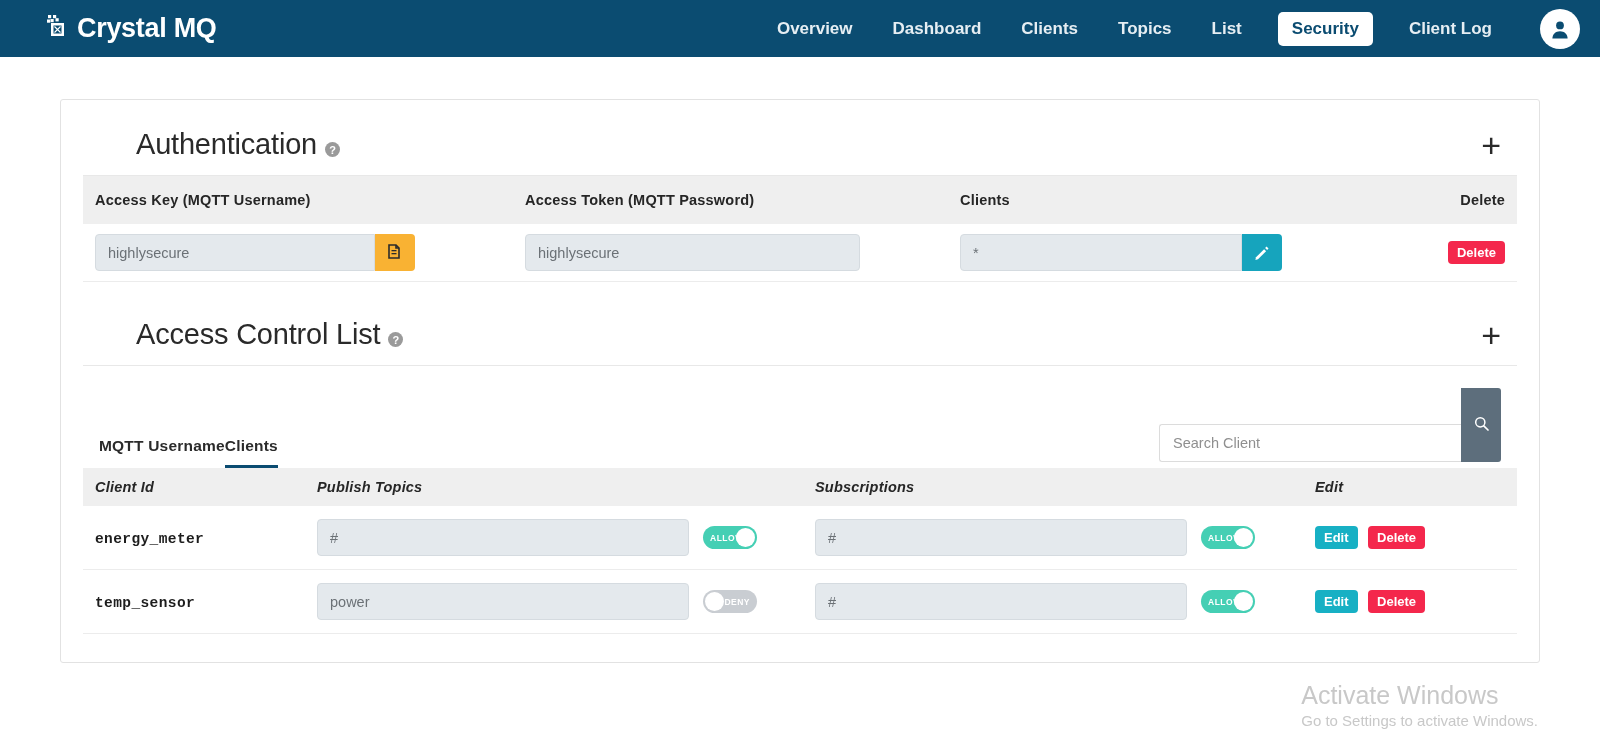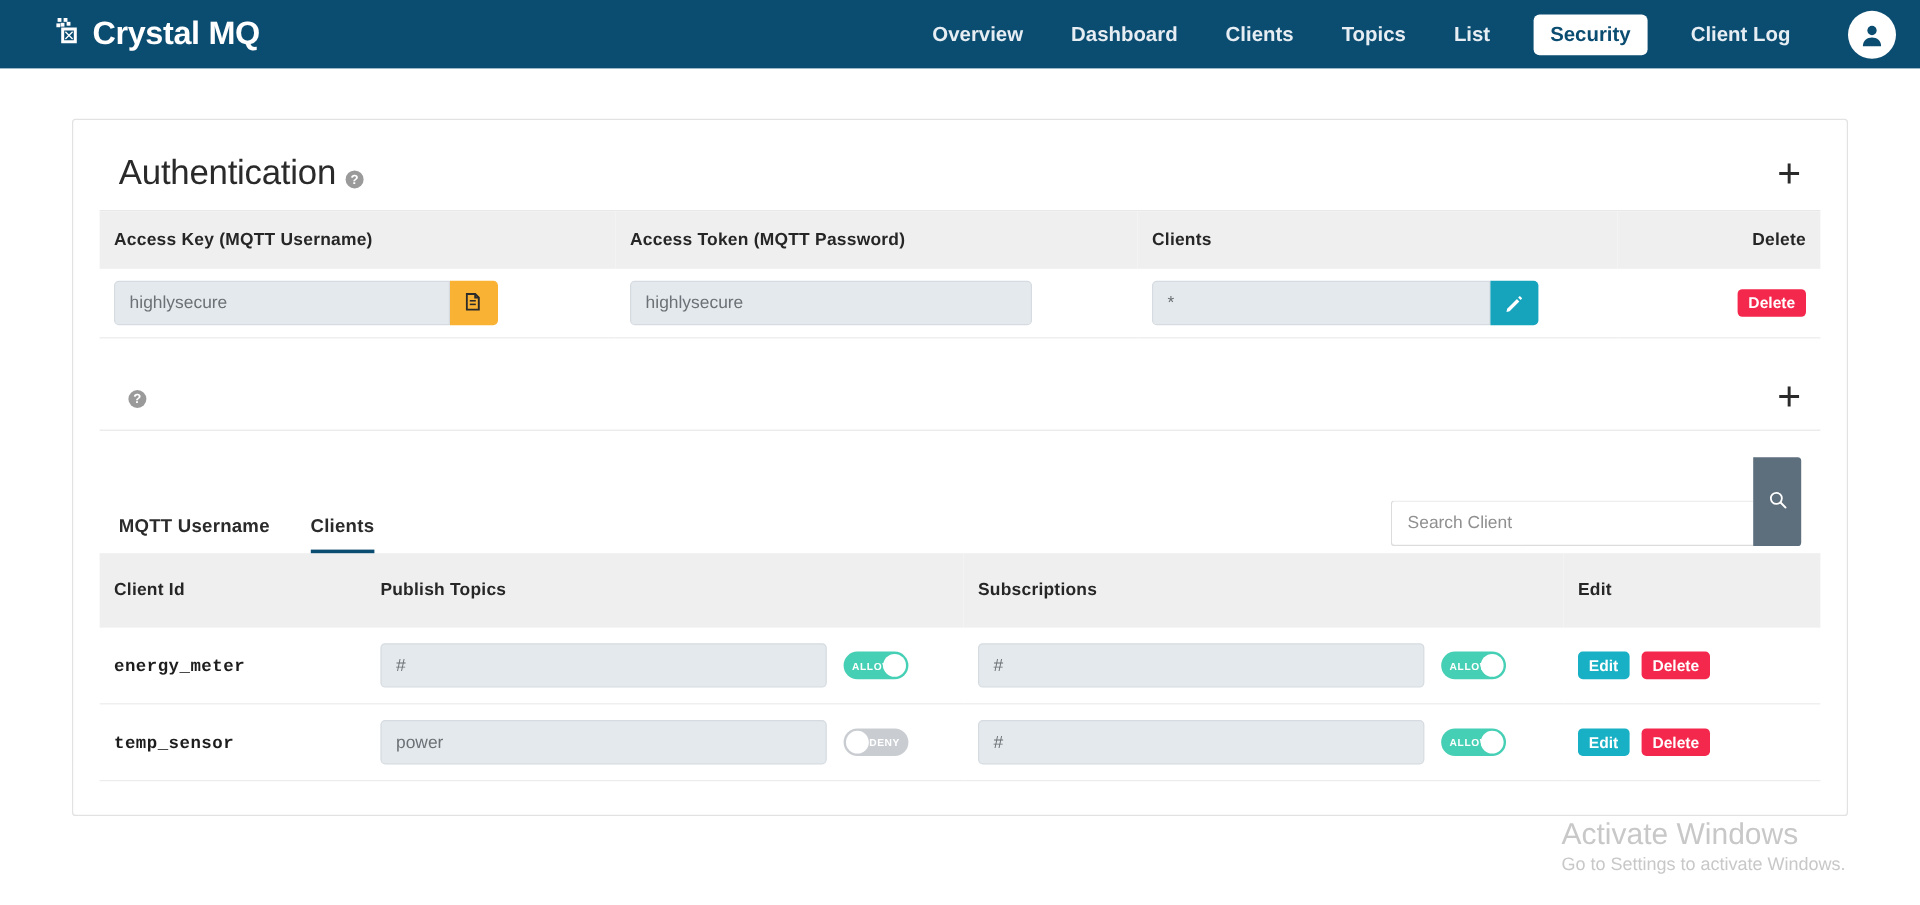--- a/index.html
+++ b/index.html
@@ -84,20 +84,21 @@
     display: flex;
     align-items: center;
     padding: 28px 16px 14px 16px;
     border-bottom: 1px solid #e8e8e8;
   }
   .section-title {
     font-size: 29px;
     font-weight: 400;
     color: #2a2a2a;
     letter-spacing: -0.2px;
+    margin-left: 37px;
   }
   .help-icon {
     width: 15px; height: 15px;
     border-radius: 50%;
     background: #9a9a9a;
     color: #fff;
     font-size: 11px;
     font-weight: 700;
     display: inline-flex;
     align-items: center;
@@ -175,21 +176,21 @@
   }
   .btn-delete { background: #f4274c; }
   .btn-edit { background: #17b0c4; margin-right: 6px; }
 
   
   .acl-bar {
     display: flex;
     align-items: flex-end;
     padding: 22px 16px 0 16px;
   }
-  .tabs { display: flex; gap: 34px; }
+  .tabs { display: flex; }
   .tab {
     font-size: 15.5px;
     font-weight: 700;
     color: #2b2b2b;
     padding-bottom: 10px;
     border-bottom: 3px solid transparent;
     cursor: pointer;
     letter-spacing: 0.2px;
   }
   .tab.active { border-bottom-color: #0b4c71; }
@@ -219,21 +220,21 @@
     width: 40px;
     background: #5d6e7c;
     border: none;
     border-radius: 0 3px 3px 0;
     display: flex;
     align-items: center;
     justify-content: center;
     cursor: pointer;
   }
 
-  .acl-table thead th { padding: 23px 12px; }
+  .acl-table thead th { padding: 11px 12px; font-style: italic; }
   .acl-table tbody td { padding: 13px 12px; }
   .client-id {
     font-family: "Liberation Mono", monospace;
     font-size: 14.5px;
     font-weight: 700;
     color: #1d1d1d;
     letter-spacing: 0.4px;
   }
   .field-cell { display: flex; align-items: center; gap: 14px; }
   .field-cell .inp { flex: 1; }
@@ -365,20 +366,21 @@
             </div>
           </td>
           <td style="text-align:right">
             <button class="btn btn-delete">Delete</button>
           </td>
         </tr>
       </tbody>
     </table>
 
     <div class="section-head" style="padding-top:36px">
+      <span class="section-title">Access Control List</span>
       <span class="help-icon">?</span>
       <button class="add-btn">+</button>
     </div>
 
     <div class="acl-bar">
       <div class="tabs">
         <span class="tab">MQTT Username</span>
         <span class="tab active">Clients</span>
       </div>
       <div class="search-wrap">

